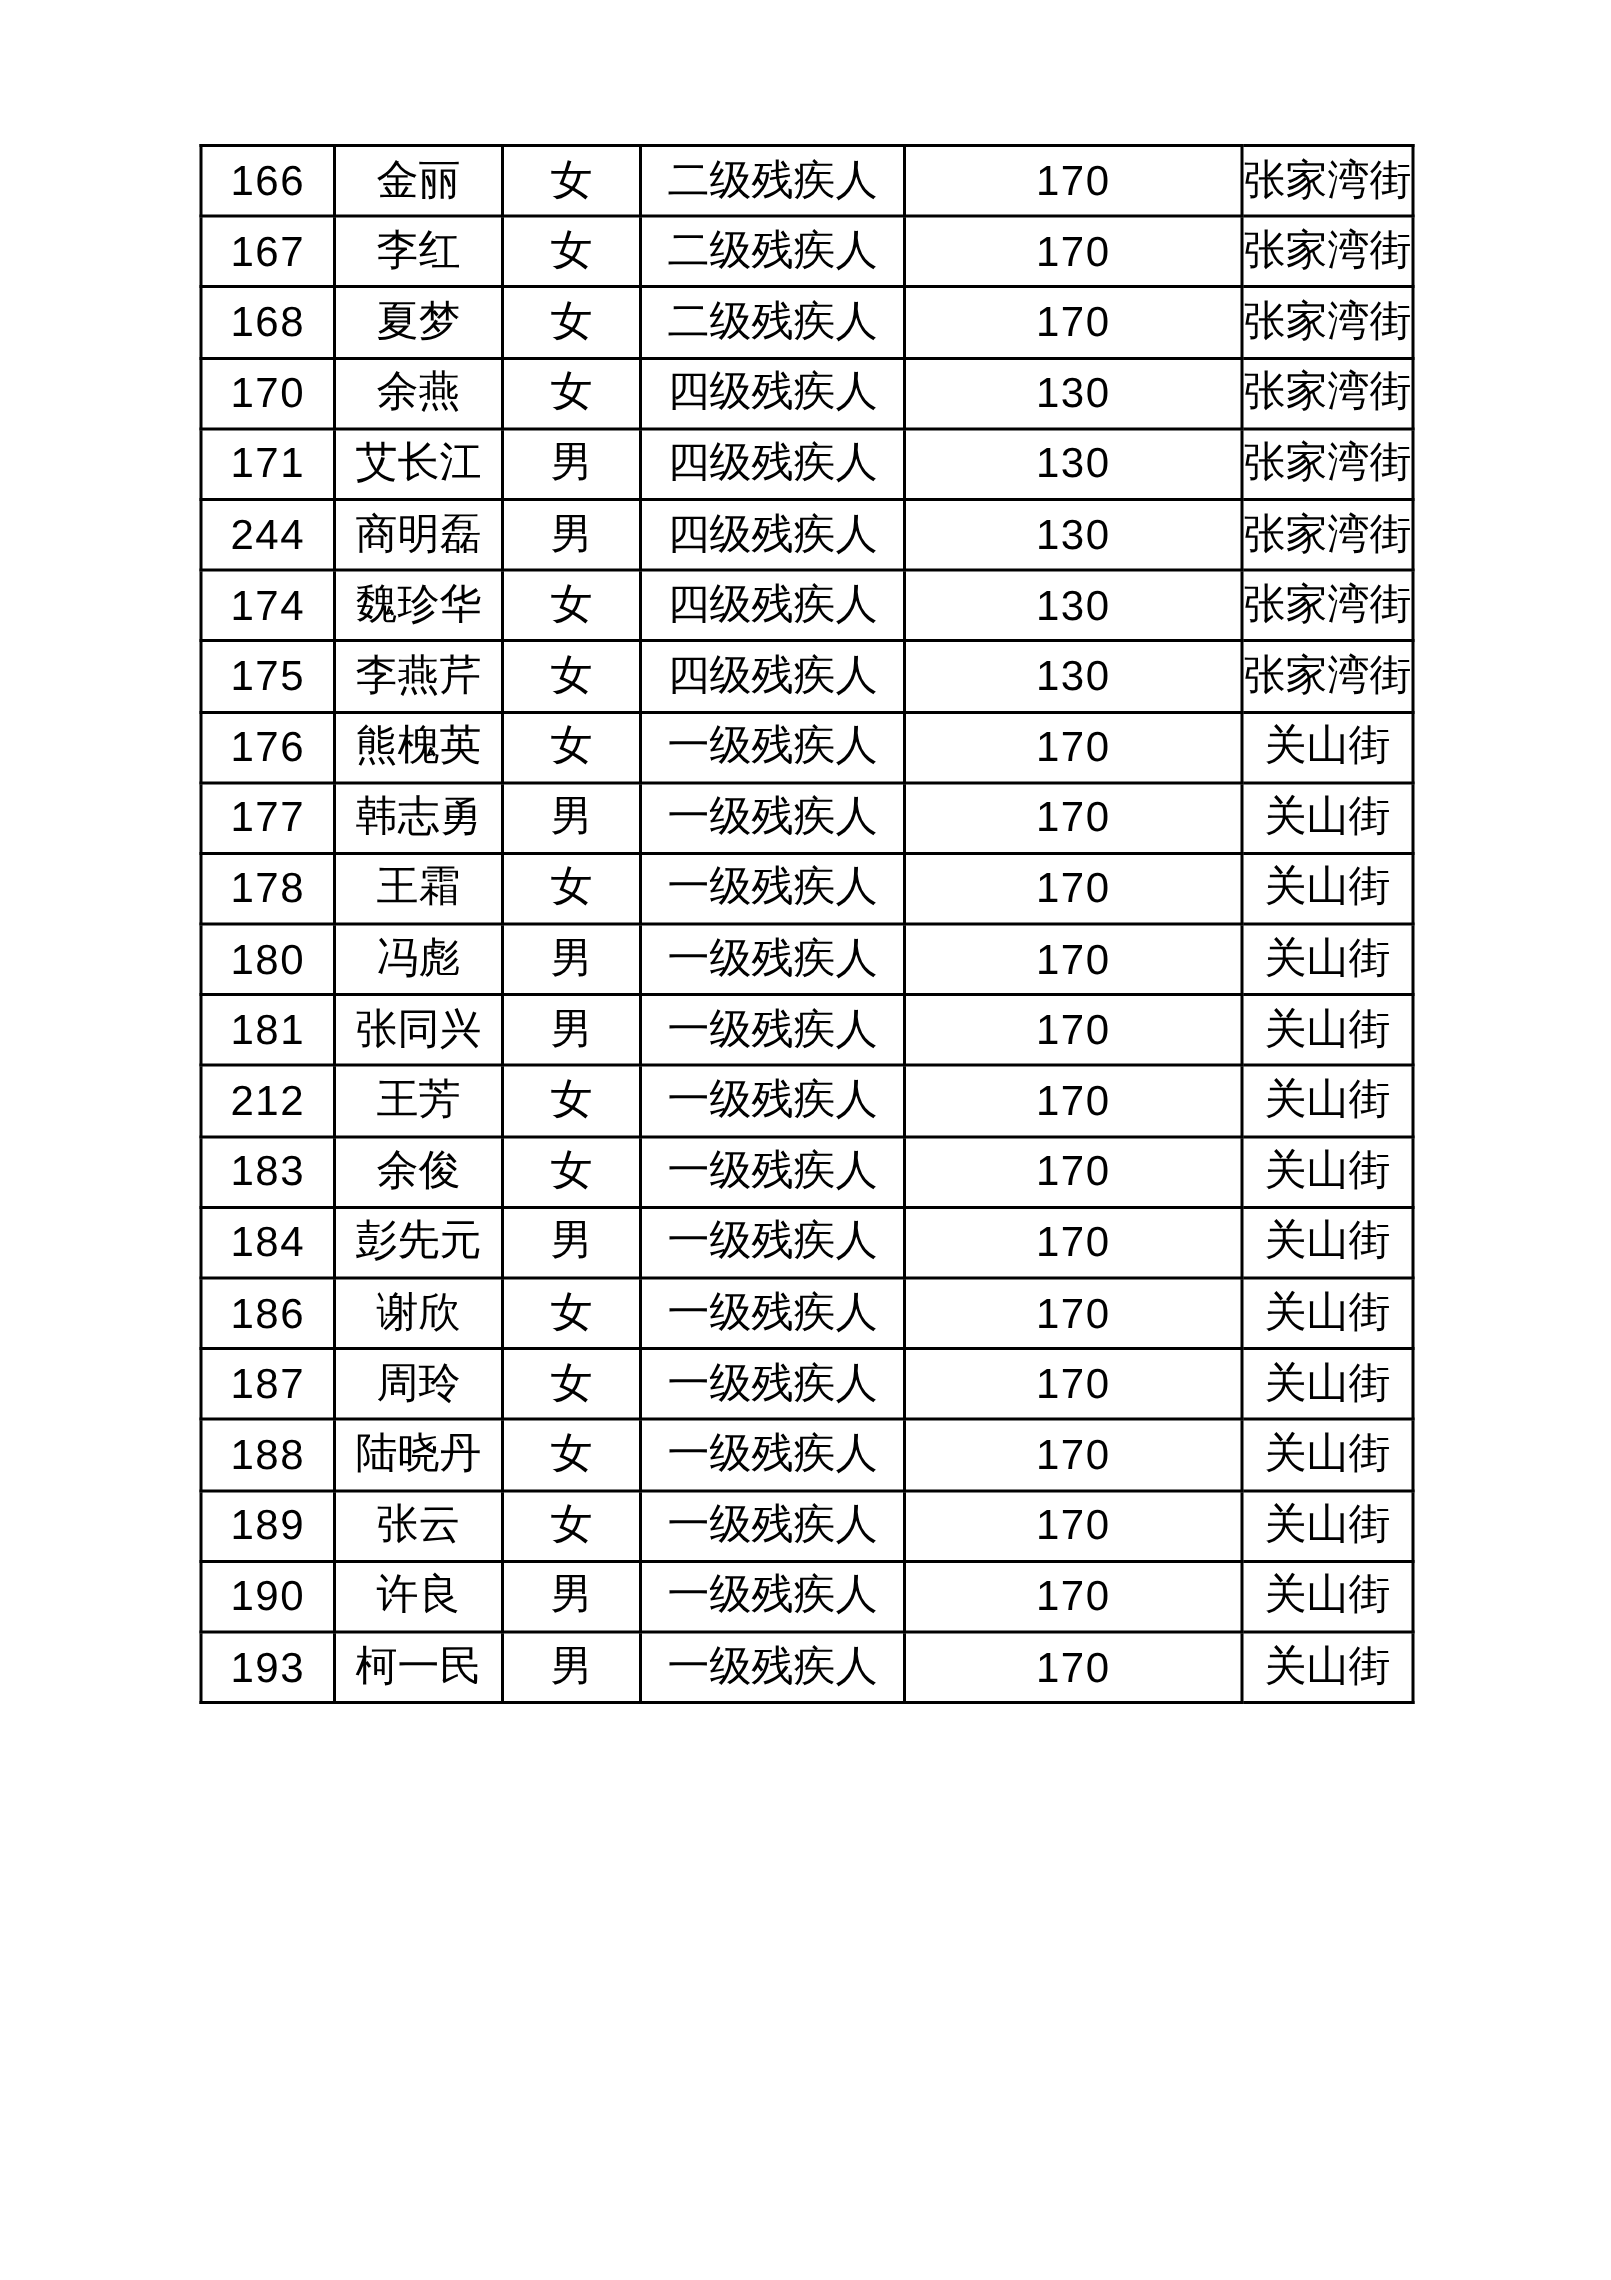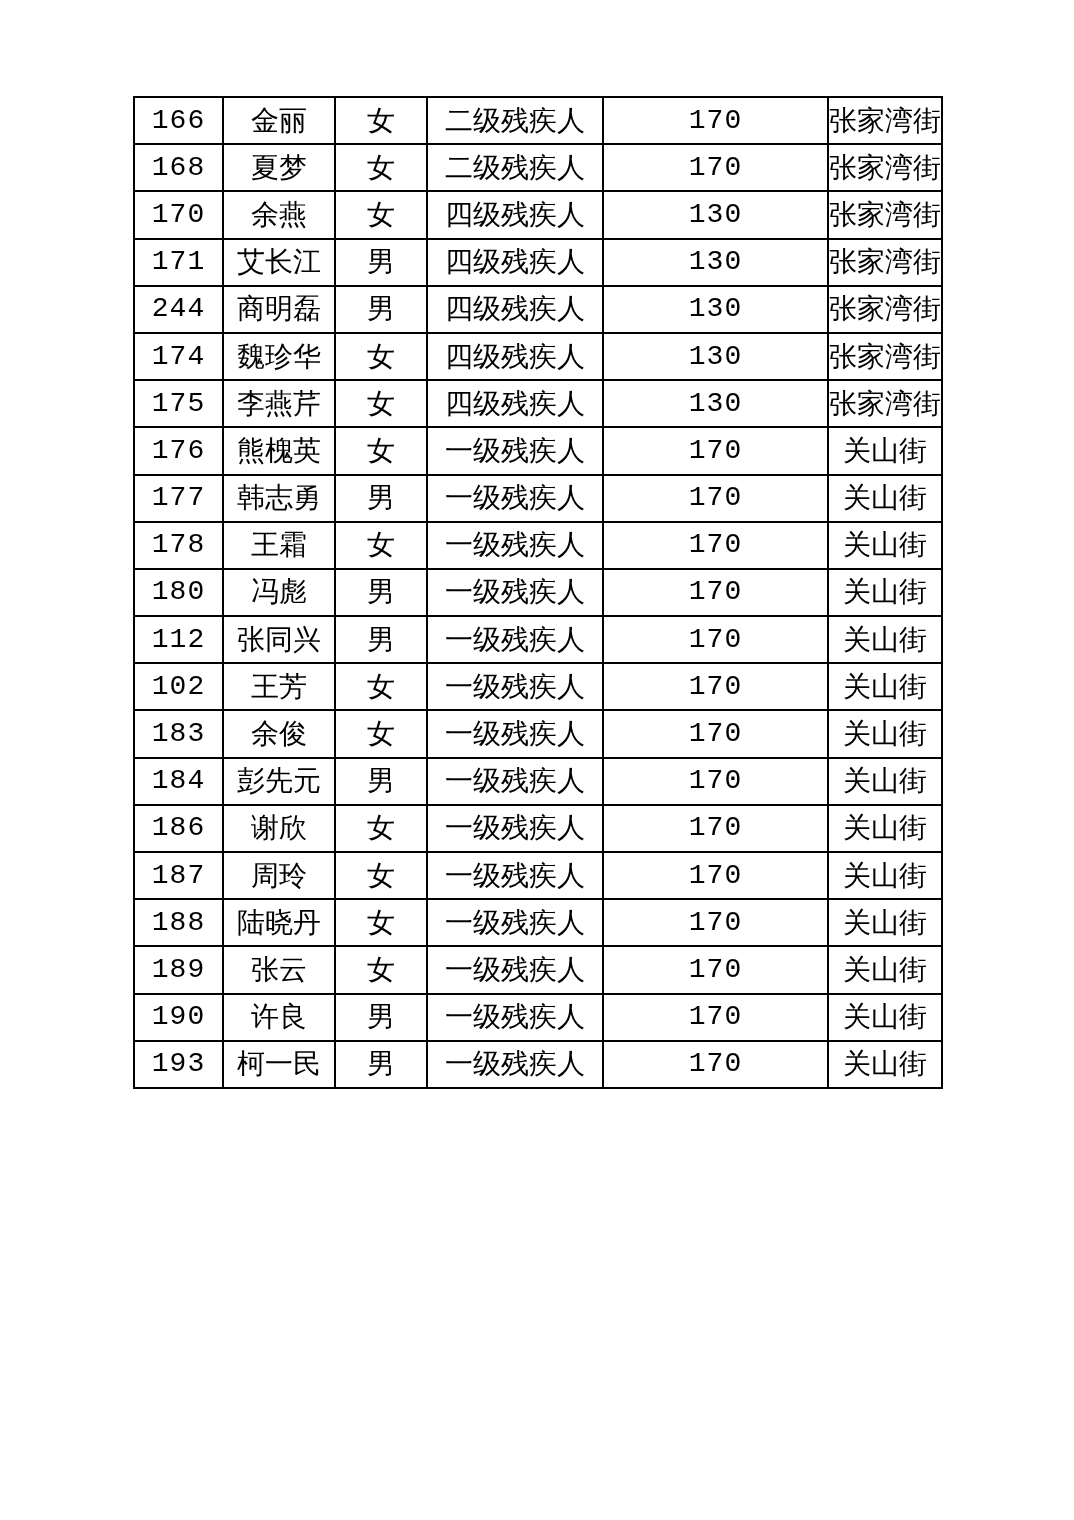--- a/index.html
+++ b/index.html
@@ -43,21 +43,21 @@
     white-space: nowrap;
     overflow: hidden;
   }
   col.c-no     { width: 89px; }
   col.c-name   { width: 112px; }
   col.c-gender { width: 92px; }
   col.c-cat    { width: 176px; }
   col.c-amt    { width: 225px; }
   col.c-street { width: 114px; }
   td.cell-no, td.cell-amt {
-    font-family: Liberation Mono, monospace;
+    font-family: Liberation Sans, sans-serif;
     letter-spacing: 1px;
   }
 </style>
 </head>
 <body>
 
 <div class="doc-page">
   <table class="subsidy-table">
     <colgroup>
       <col class="c-no">
@@ -70,20 +70,28 @@
     <tbody>
         <tr>
     <td class="cell-no">166</td>
     <td class="cell-name">金丽</td>
     <td class="cell-gender">女</td>
     <td class="cell-cat">二级残疾人</td>
     <td class="cell-amt">170</td>
     <td class="cell-street">张家湾街</td>
   </tr>
         <tr>
+    <td class="cell-no">167</td>
+    <td class="cell-name">李红</td>
+    <td class="cell-gender">女</td>
+    <td class="cell-cat">二级残疾人</td>
+    <td class="cell-amt">170</td>
+    <td class="cell-street">张家湾街</td>
+  </tr>
+        <tr>
     <td class="cell-no">168</td>
     <td class="cell-name">夏梦</td>
     <td class="cell-gender">女</td>
     <td class="cell-cat">二级残疾人</td>
     <td class="cell-amt">170</td>
     <td class="cell-street">张家湾街</td>
   </tr>
         <tr>
     <td class="cell-no">170</td>
     <td class="cell-name">余燕</td>
@@ -150,29 +158,29 @@
   </tr>
         <tr>
     <td class="cell-no">180</td>
     <td class="cell-name">冯彪</td>
     <td class="cell-gender">男</td>
     <td class="cell-cat">一级残疾人</td>
     <td class="cell-amt">170</td>
     <td class="cell-street">关山街</td>
   </tr>
         <tr>
-    <td class="cell-no">112</td>
+    <td class="cell-no">181</td>
     <td class="cell-name">张同兴</td>
     <td class="cell-gender">男</td>
     <td class="cell-cat">一级残疾人</td>
     <td class="cell-amt">170</td>
     <td class="cell-street">关山街</td>
   </tr>
         <tr>
-    <td class="cell-no">102</td>
+    <td class="cell-no">212</td>
     <td class="cell-name">王芳</td>
     <td class="cell-gender">女</td>
     <td class="cell-cat">一级残疾人</td>
     <td class="cell-amt">170</td>
     <td class="cell-street">关山街</td>
   </tr>
         <tr>
     <td class="cell-no">183</td>
     <td class="cell-name">余俊</td>
     <td class="cell-gender">女</td>

